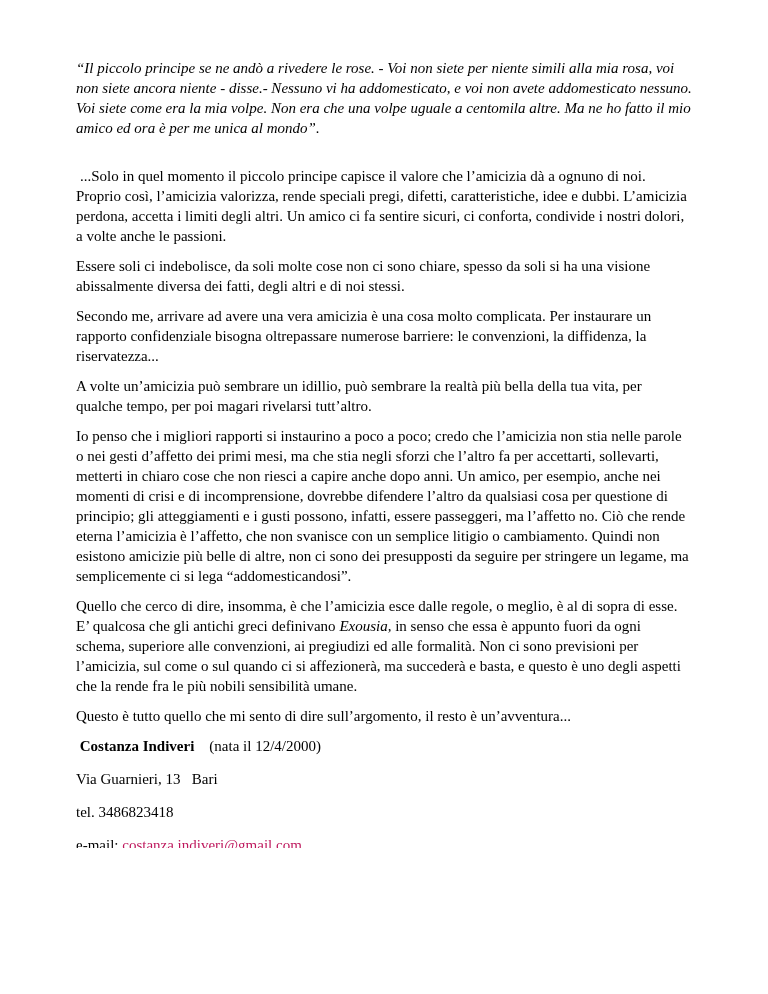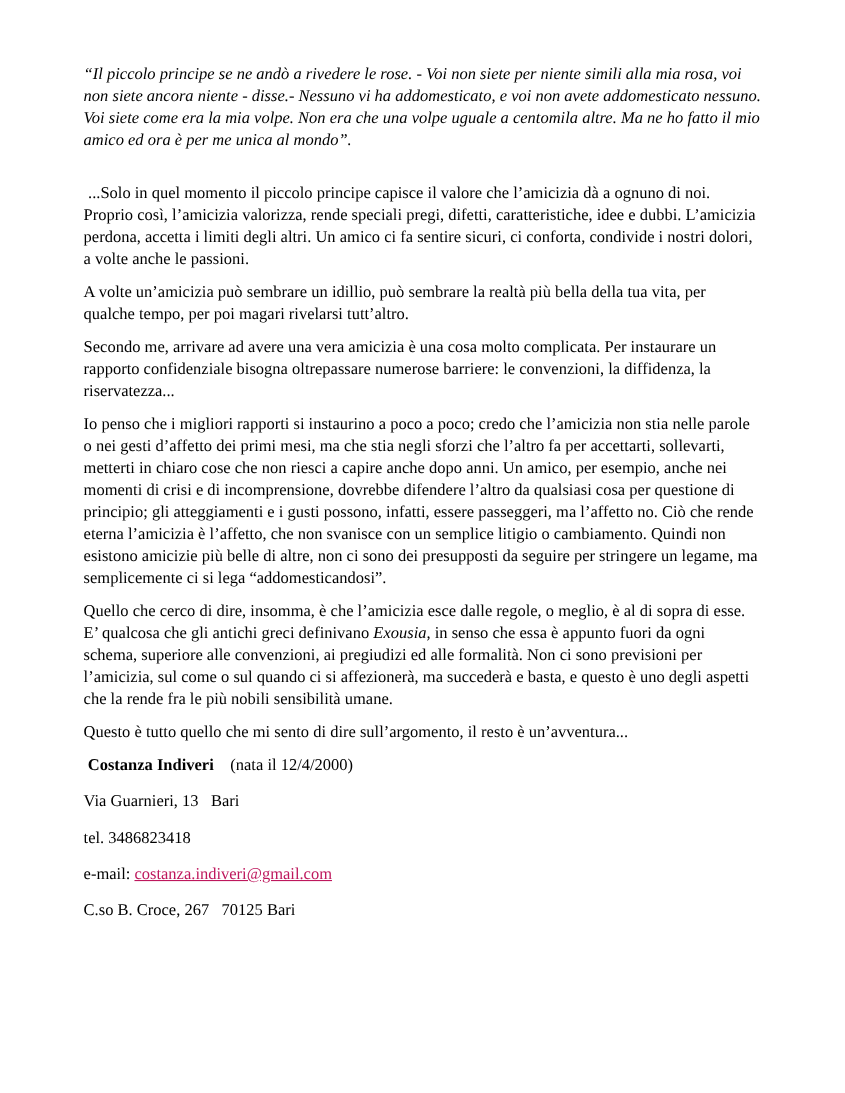--- a/index.html
+++ b/index.html
@@ -55,24 +55,25 @@
 </style>
 </head>
 <body>
 
 <div class="page">
 
   <p class="quote">“Il piccolo principe se ne andò a rivedere le rose. - Voi non siete per niente simili alla mia rosa, voi non siete ancora niente - disse.- Nessuno vi ha addomesticato, e voi non avete addomesticato nessuno. Voi siete come era la mia volpe. Non era che una volpe uguale a centomila altre. Ma ne ho fatto il mio amico ed ora è per me unica al mondo”.</p>
 
   <p class="lead">...Solo in quel momento il piccolo principe capisce il valore che l’amicizia dà a ognuno di noi. Proprio così, l’amicizia valorizza, rende speciali pregi, difetti, caratteristiche, idee e dubbi. L’amicizia perdona, accetta i limiti degli altri. Un amico ci fa sentire sicuri, ci conforta, condivide i nostri dolori, a volte anche le passioni.</p>
 
+  <p>Essere soli ci indebolisce, da soli molte cose non ci sono chiare, spesso da soli si ha una visione abissalmente diversa dei fatti, degli altri e di noi stessi.</p>
+
+  <p>Secondo me, arrivare ad avere una vera amicizia è una cosa molto complicata. Per instaurare un rapporto confidenziale bisogna oltrepassare numerose barriere: le convenzioni, la diffidenza, la riservatezza...</p>
 
   <p>A volte un’amicizia può sembrare un idillio, può sembrare la realtà più bella della tua vita, per qualche tempo, per poi magari rivelarsi tutt’altro.</p>
-
-  <p>Secondo me, arrivare ad avere una vera amicizia è una cosa molto complicata. Per instaurare un rapporto confidenziale bisogna oltrepassare numerose barriere: le convenzioni, la diffidenza, la riservatezza...</p>
 
   <p>Io penso che i migliori rapporti si instaurino a poco a poco; credo che l’amicizia non stia nelle parole o nei gesti d’affetto dei primi mesi, ma che stia negli sforzi che l’altro fa per accettarti, sollevarti, metterti in chiaro cose che non riesci a capire anche dopo anni. Un amico, per esempio, anche nei momenti di crisi e di incomprensione, dovrebbe difendere l’altro da qualsiasi cosa per questione di principio; gli atteggiamenti e i gusti possono, infatti, essere passeggeri, ma l’affetto no. Ciò che rende eterna l’amicizia è l’affetto, che non svanisce con un semplice litigio o cambiamento. Quindi non esistono amicizie più belle di altre, non ci sono dei presupposti da seguire per stringere un legame, ma semplicemente ci si lega “addomesticandosi”.</p>
 
   <p><span>Quello che cerco di dire, insomma, è che l’amicizia esce dalle regole, o meglio, è al di sopra di esse. E’ qualcosa che gli antichi greci definivano </span><em class="term">Exousia,</em><span> in senso che essa è appunto fuori da ogni schema, superiore alle convenzioni, ai pregiudizi ed alle formalità. Non ci sono previsioni per l’amicizia, sul come o sul quando ci si affezionerà, ma succederà e basta, e questo è uno degli aspetti che la rende fra le più nobili sensibilità umane.</span></p>
 
   <p>Questo è tutto quello che mi sento di dire sull’argomento, il resto è un’avventura...</p>
 
   <div class="contact">
 
     <p><span class="author-name"> Costanza Indiveri</span><span>    (nata il 12/4/2000)</span></p>

